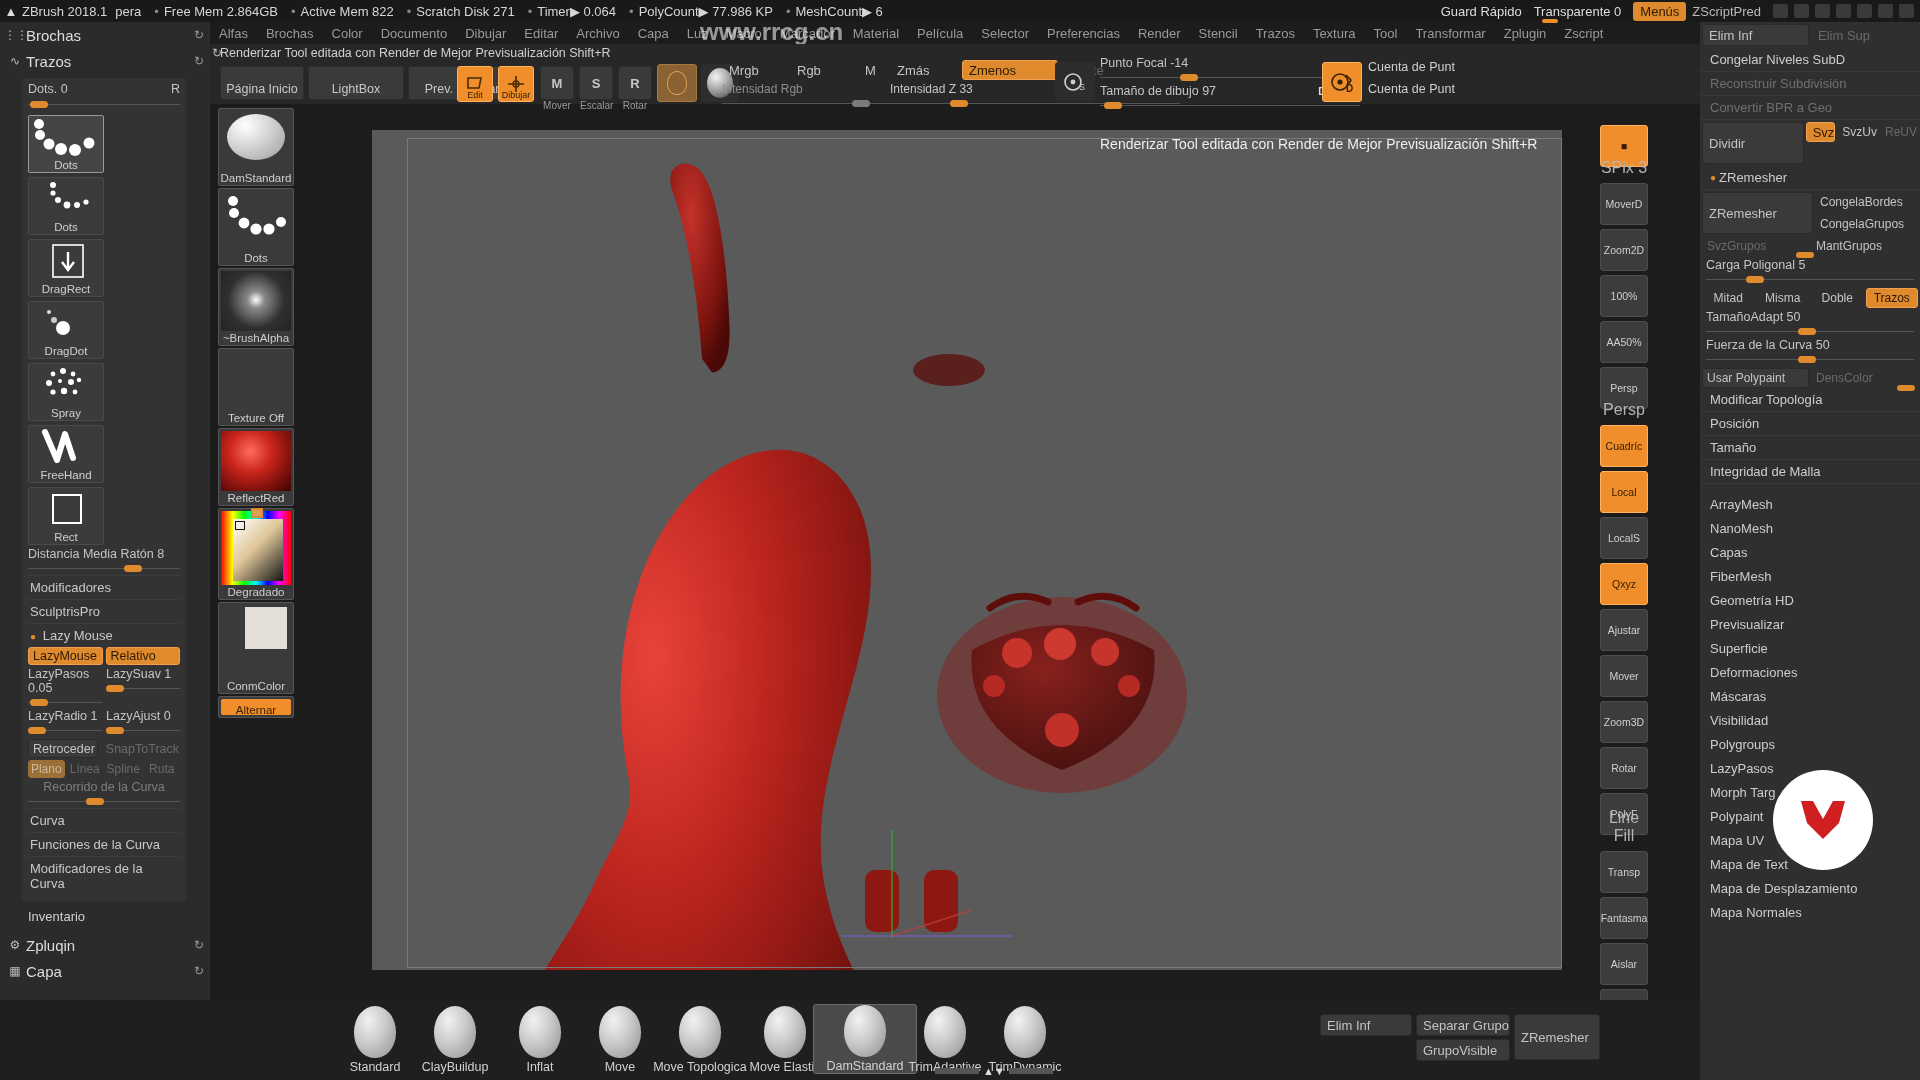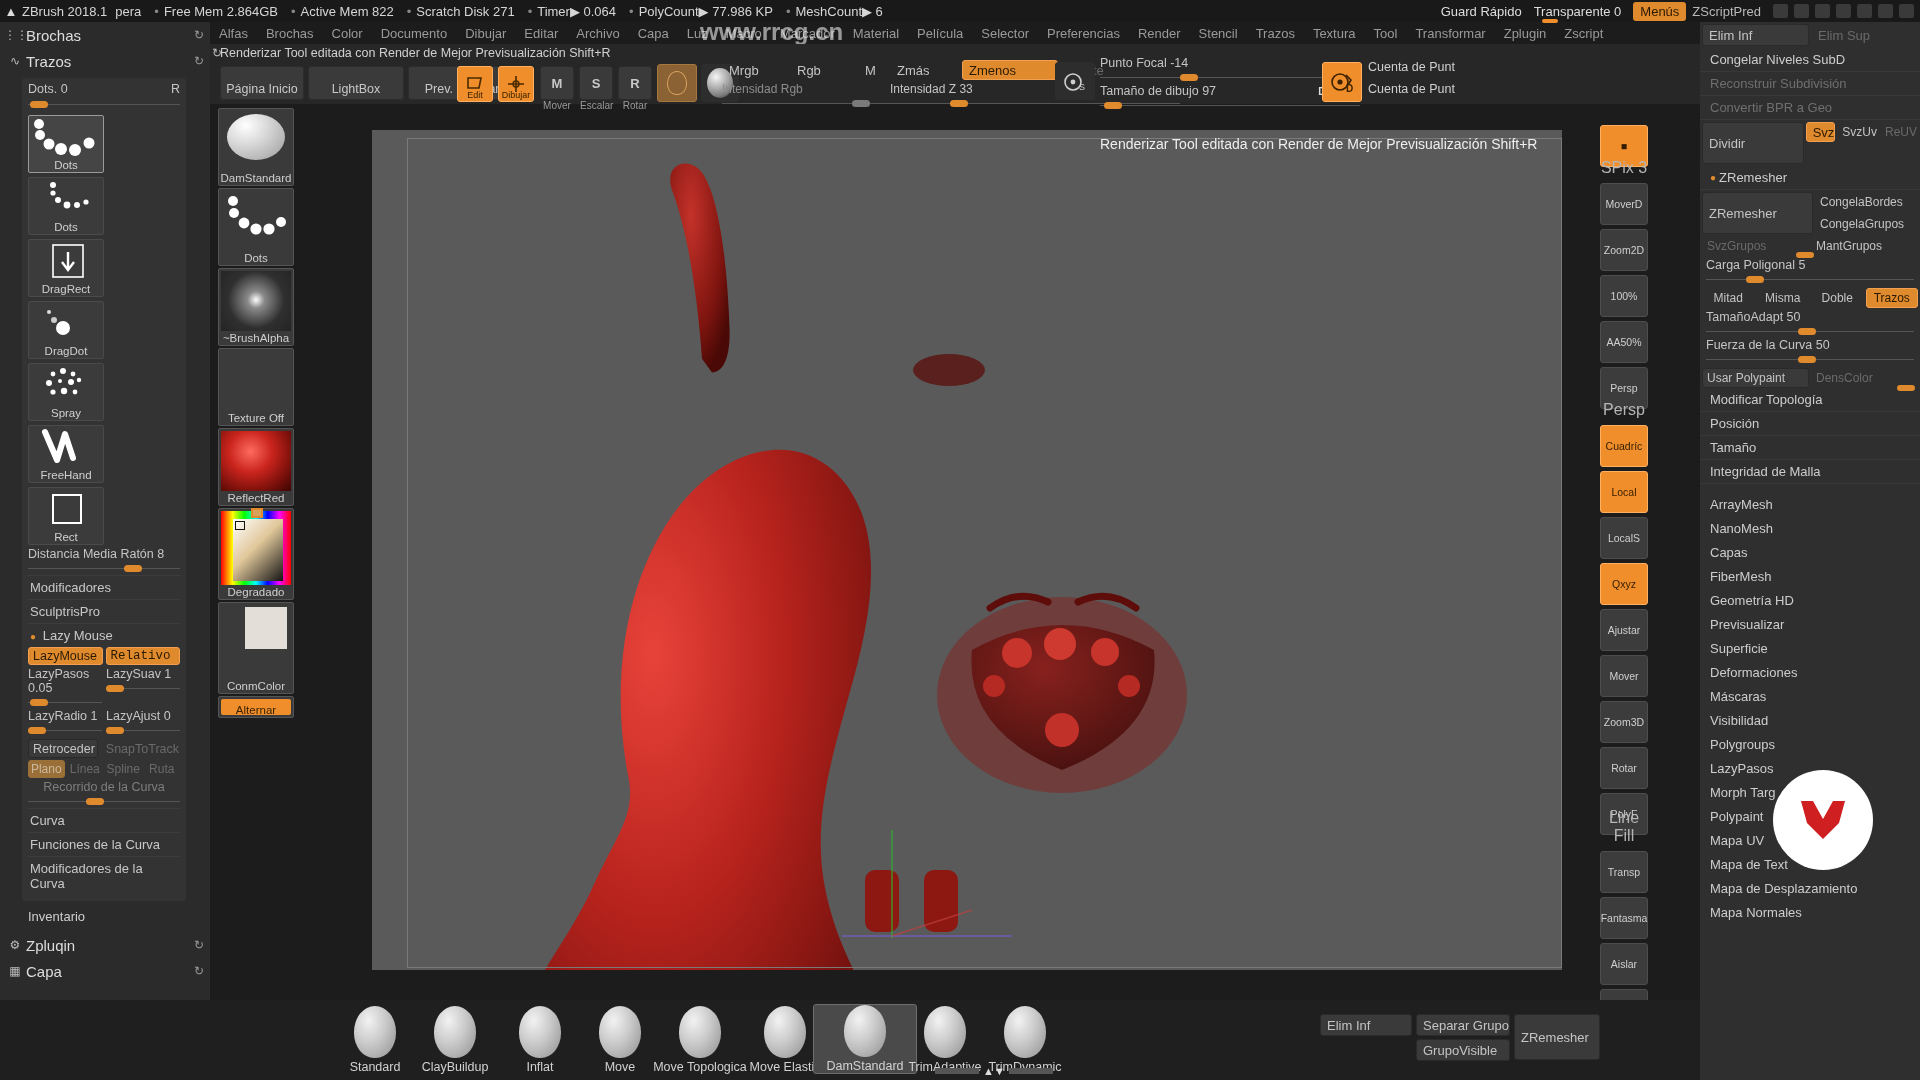--- a/index.html
+++ b/index.html
@@ -274,21 +274,21 @@
       <div class="menuline">Modificadores</div>
       <div class="menuline">SculptrisPro</div>
 
       <div class="menuline" style="border-top:1px solid #3c3c3c;">
         <span class="sec-dot">●</span>
         <span>Lazy Mouse</span>
       </div>
 
       <div class="row" style="gap:3px;">
         <div class="btn sel" style="flex:1;height:18px;font-size:12.5px;justify-content:flex-start;padding-left:4px;">LazyMouse</div>
-        <div class="btn sel" style="flex:1;height:18px;font-size:12.5px;justify-content:flex-start;padding-left:4px;font-family:Liberation Mono, monospace;">Relativo</div>
+        <div class="btn sel" style="flex:1;height:18px;font-size:12.5px;justify-content:flex-start;padding-left:4px;">Relativo</div>
       </div>
 
       <div class="row" style="gap:4px;margin-top:2px;">
         <div style="flex:1;">
           <div class="lbl">LazyPasos 0.05</div>
           <div class="slider">
             <div class="track"></div>
             <div class="knob" style="left:2px;"></div>
           </div>
         </div>

